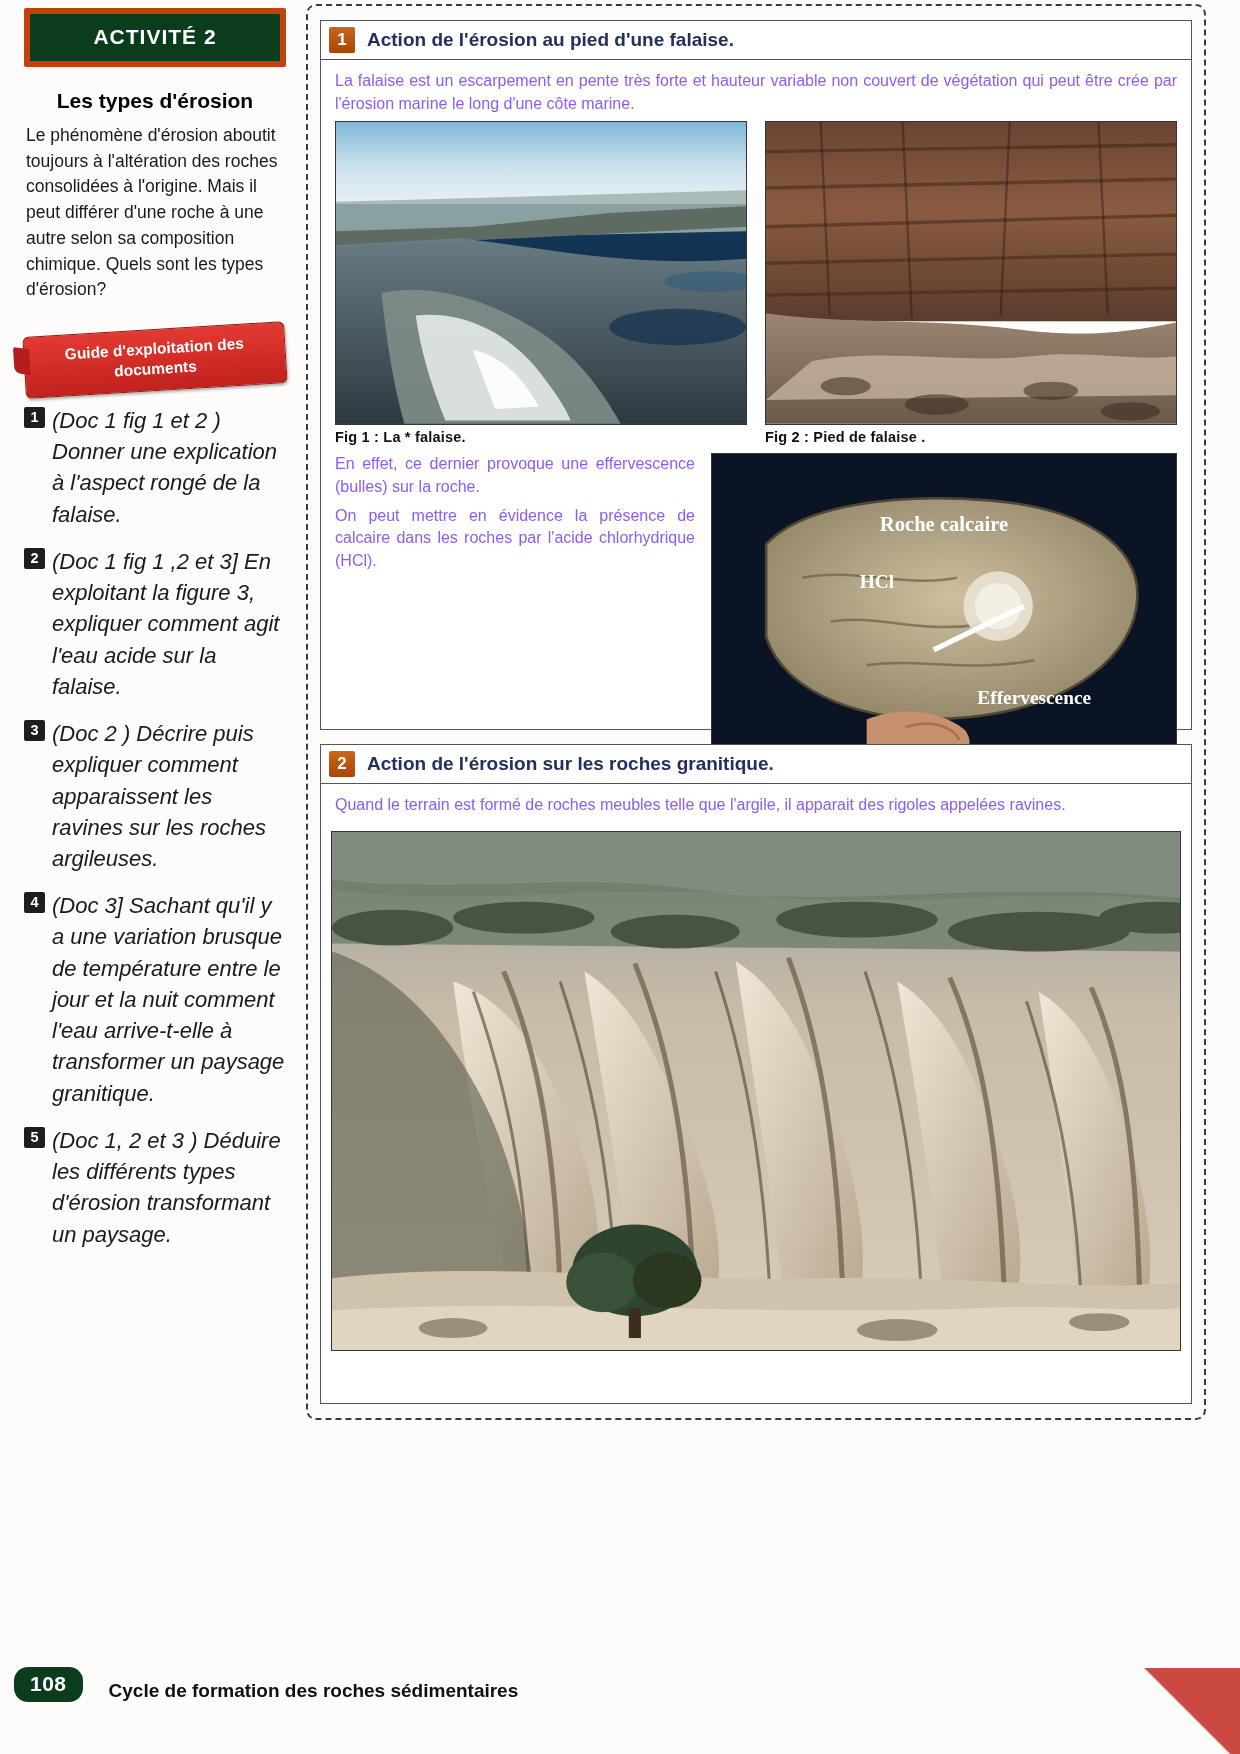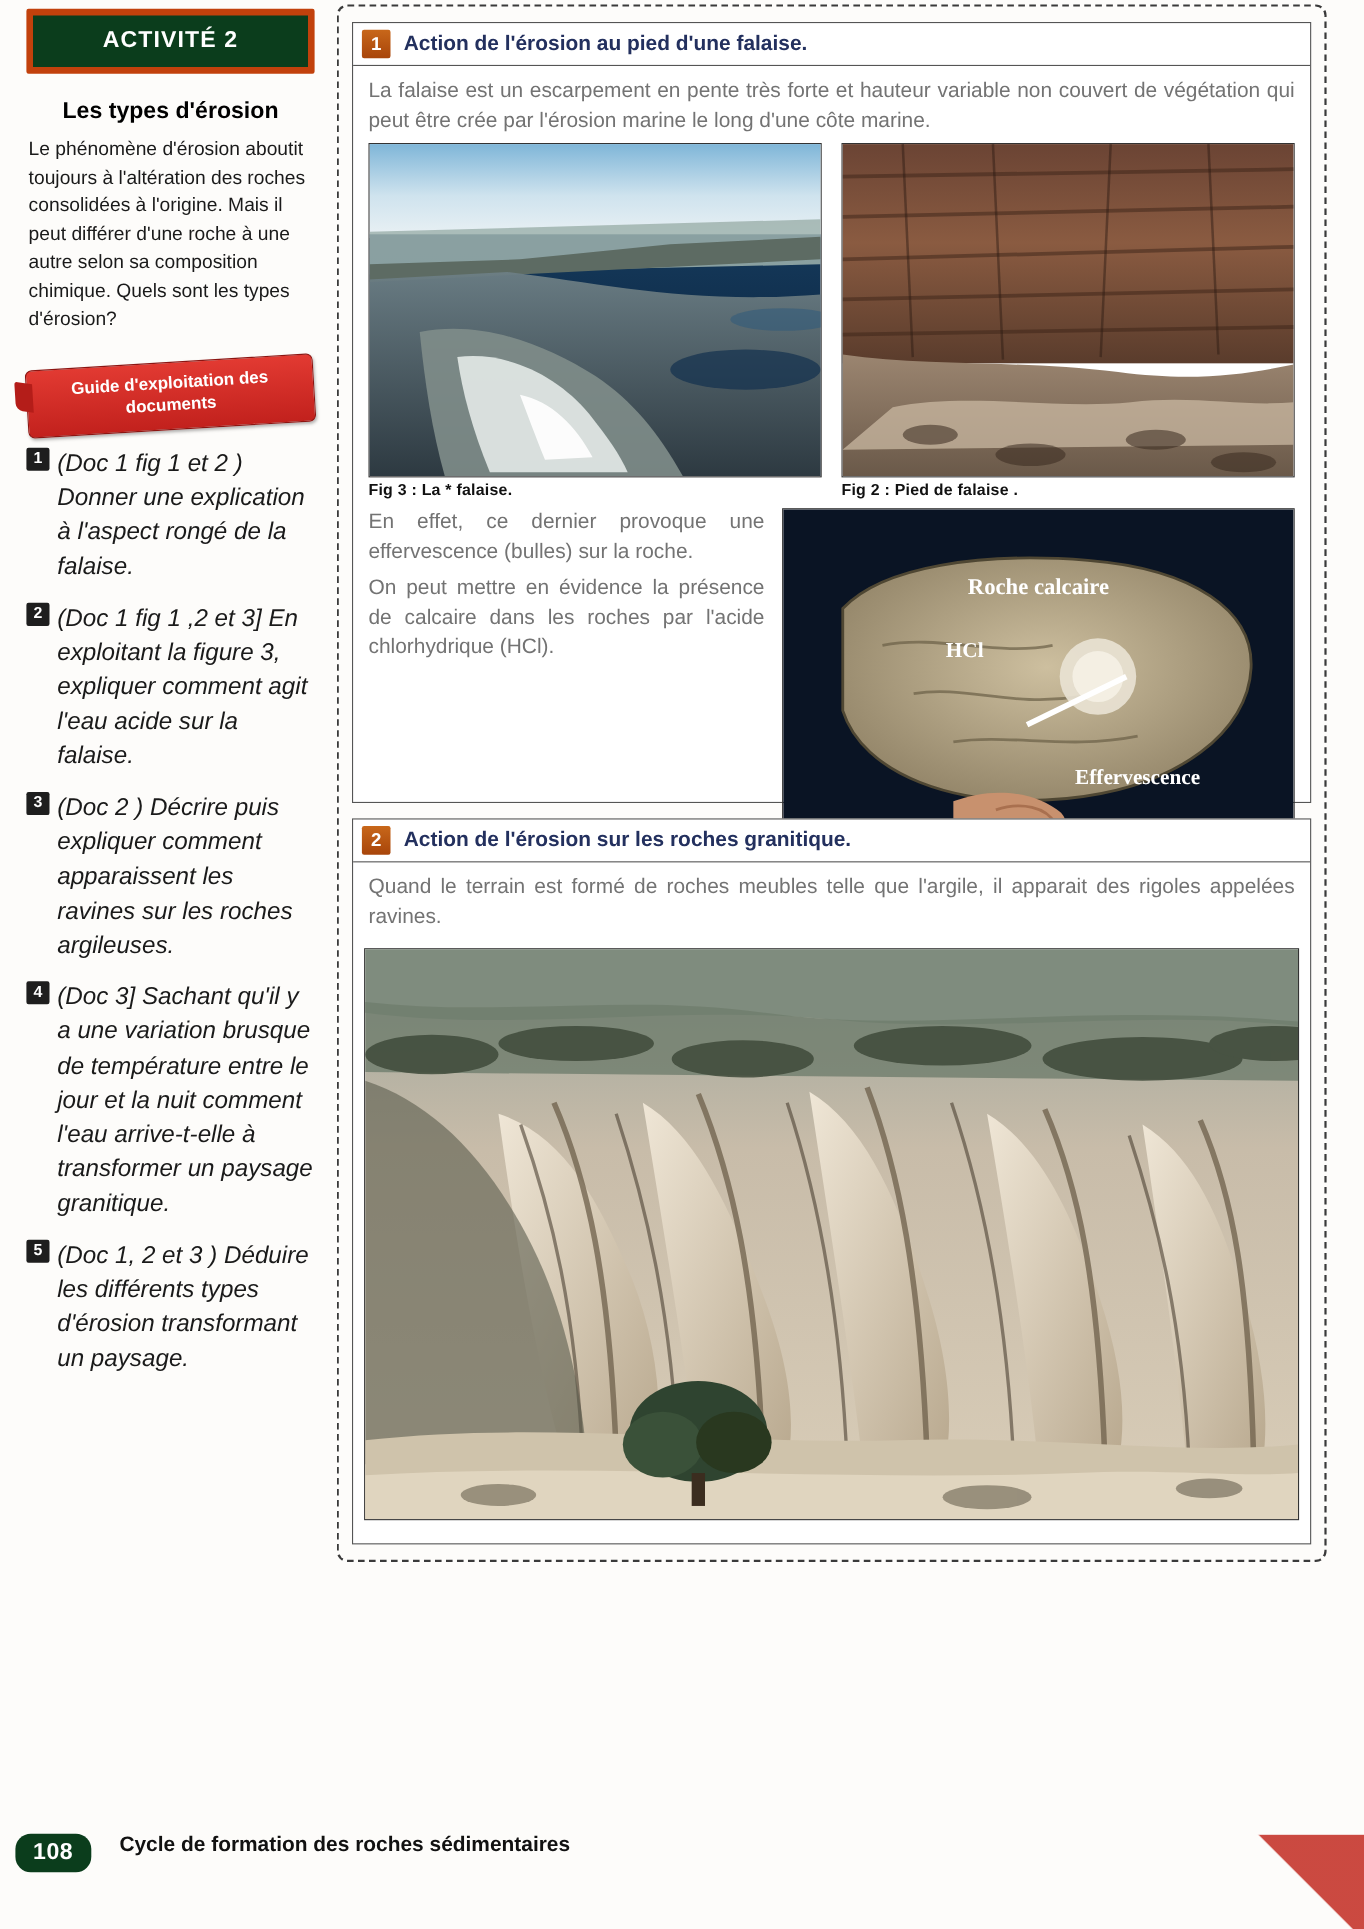--- a/index.html
+++ b/index.html
@@ -158,24 +158,24 @@
     margin-right: 12px;
     border-radius: 2px;
   }
   .doc-title {
     font-size: 19px;
     font-weight: bold;
     color: #23305e;
   }
   .doc-body { padding: 10px 14px 8px 14px; }
   .para {
-    font-size: 19px;
+    font-size: 16px;
     line-height: 1.42;
     text-align: justify;
-    color: #737373;
+    color: #8b5cf6;
     margin: 0 0 6px 0;
   }
 
   
   .figrow {
     display: flex;
     gap: 18px;
     margin-top: 6px;
   }
   .fig { flex: 1 1 0; }
@@ -209,21 +209,21 @@
     box-sizing: border-box;
     display: block;
   }
 
   
   .footer {
     position: absolute;
     left: 14px;
     bottom: 52px;
     display: flex;
-    align-items: flex-start;
+    align-items: flex-end;
   }
   .page-num {
     background: #0b3d1c;
     color: #fff;
     font-weight: bold;
     font-size: 21px;
     padding: 5px 16px 6px 16px;
     border-radius: 14px;
     letter-spacing: .5px;
   }
@@ -325,21 +325,21 @@
               <rect x="0" y="72" width="360" height="193" fill="url(#sea1)"></rect>
               <path d="M0,70 L360,60 L360,96 L0,104 Z" fill="#9fb3ae" opacity="0.85"></path>
               <path d="M0,96 L120,92 L240,80 L360,74 L360,92 L0,110 Z" fill="#5d6b63"></path>
               <path d="M0,108 L110,102 C190,112 260,128 360,120 L360,265 L0,265 Z" fill="url(#rock1)" opacity="0.95"></path>
               <path d="M40,150 C90,140 140,160 180,185 C210,205 230,230 250,265 L60,265 C50,230 44,190 40,150 Z" fill="#7f8d8a" opacity="0.9"></path>
               <path d="M70,170 C110,165 150,185 175,215 C190,234 200,248 206,262 L96,262 C82,228 74,198 70,170 Z" fill="#e6ece9" opacity="0.88"></path>
               <path d="M120,200 C145,205 165,225 178,250 L140,252 C132,232 126,216 120,200 Z" fill="#ffffff" opacity="0.9"></path>
               <ellipse cx="300" cy="180" rx="60" ry="16" fill="#12304f" opacity="0.7"></ellipse>
               <ellipse cx="330" cy="140" rx="42" ry="9" fill="#2a577c" opacity="0.5"></ellipse>
             </svg>
-            <div class="fig-cap">Fig 3 :  La *  falaise.</div>
+            <div class="fig-cap">Fig 1 :  La *  falaise.</div>
           </div>
 
           <div class="fig">
             <svg class="fig-img" viewBox="0 0 360 265" preserveAspectRatio="none">
               <defs>
                 <linearGradient id="cliffg" x1="0" y1="0" x2="0" y2="1">
                   <stop offset="0%" stop-color="#6b4434"></stop>
                   <stop offset="45%" stop-color="#8a5b41"></stop>
                   <stop offset="100%" stop-color="#5a3c2c"></stop>
                 </linearGradient>

